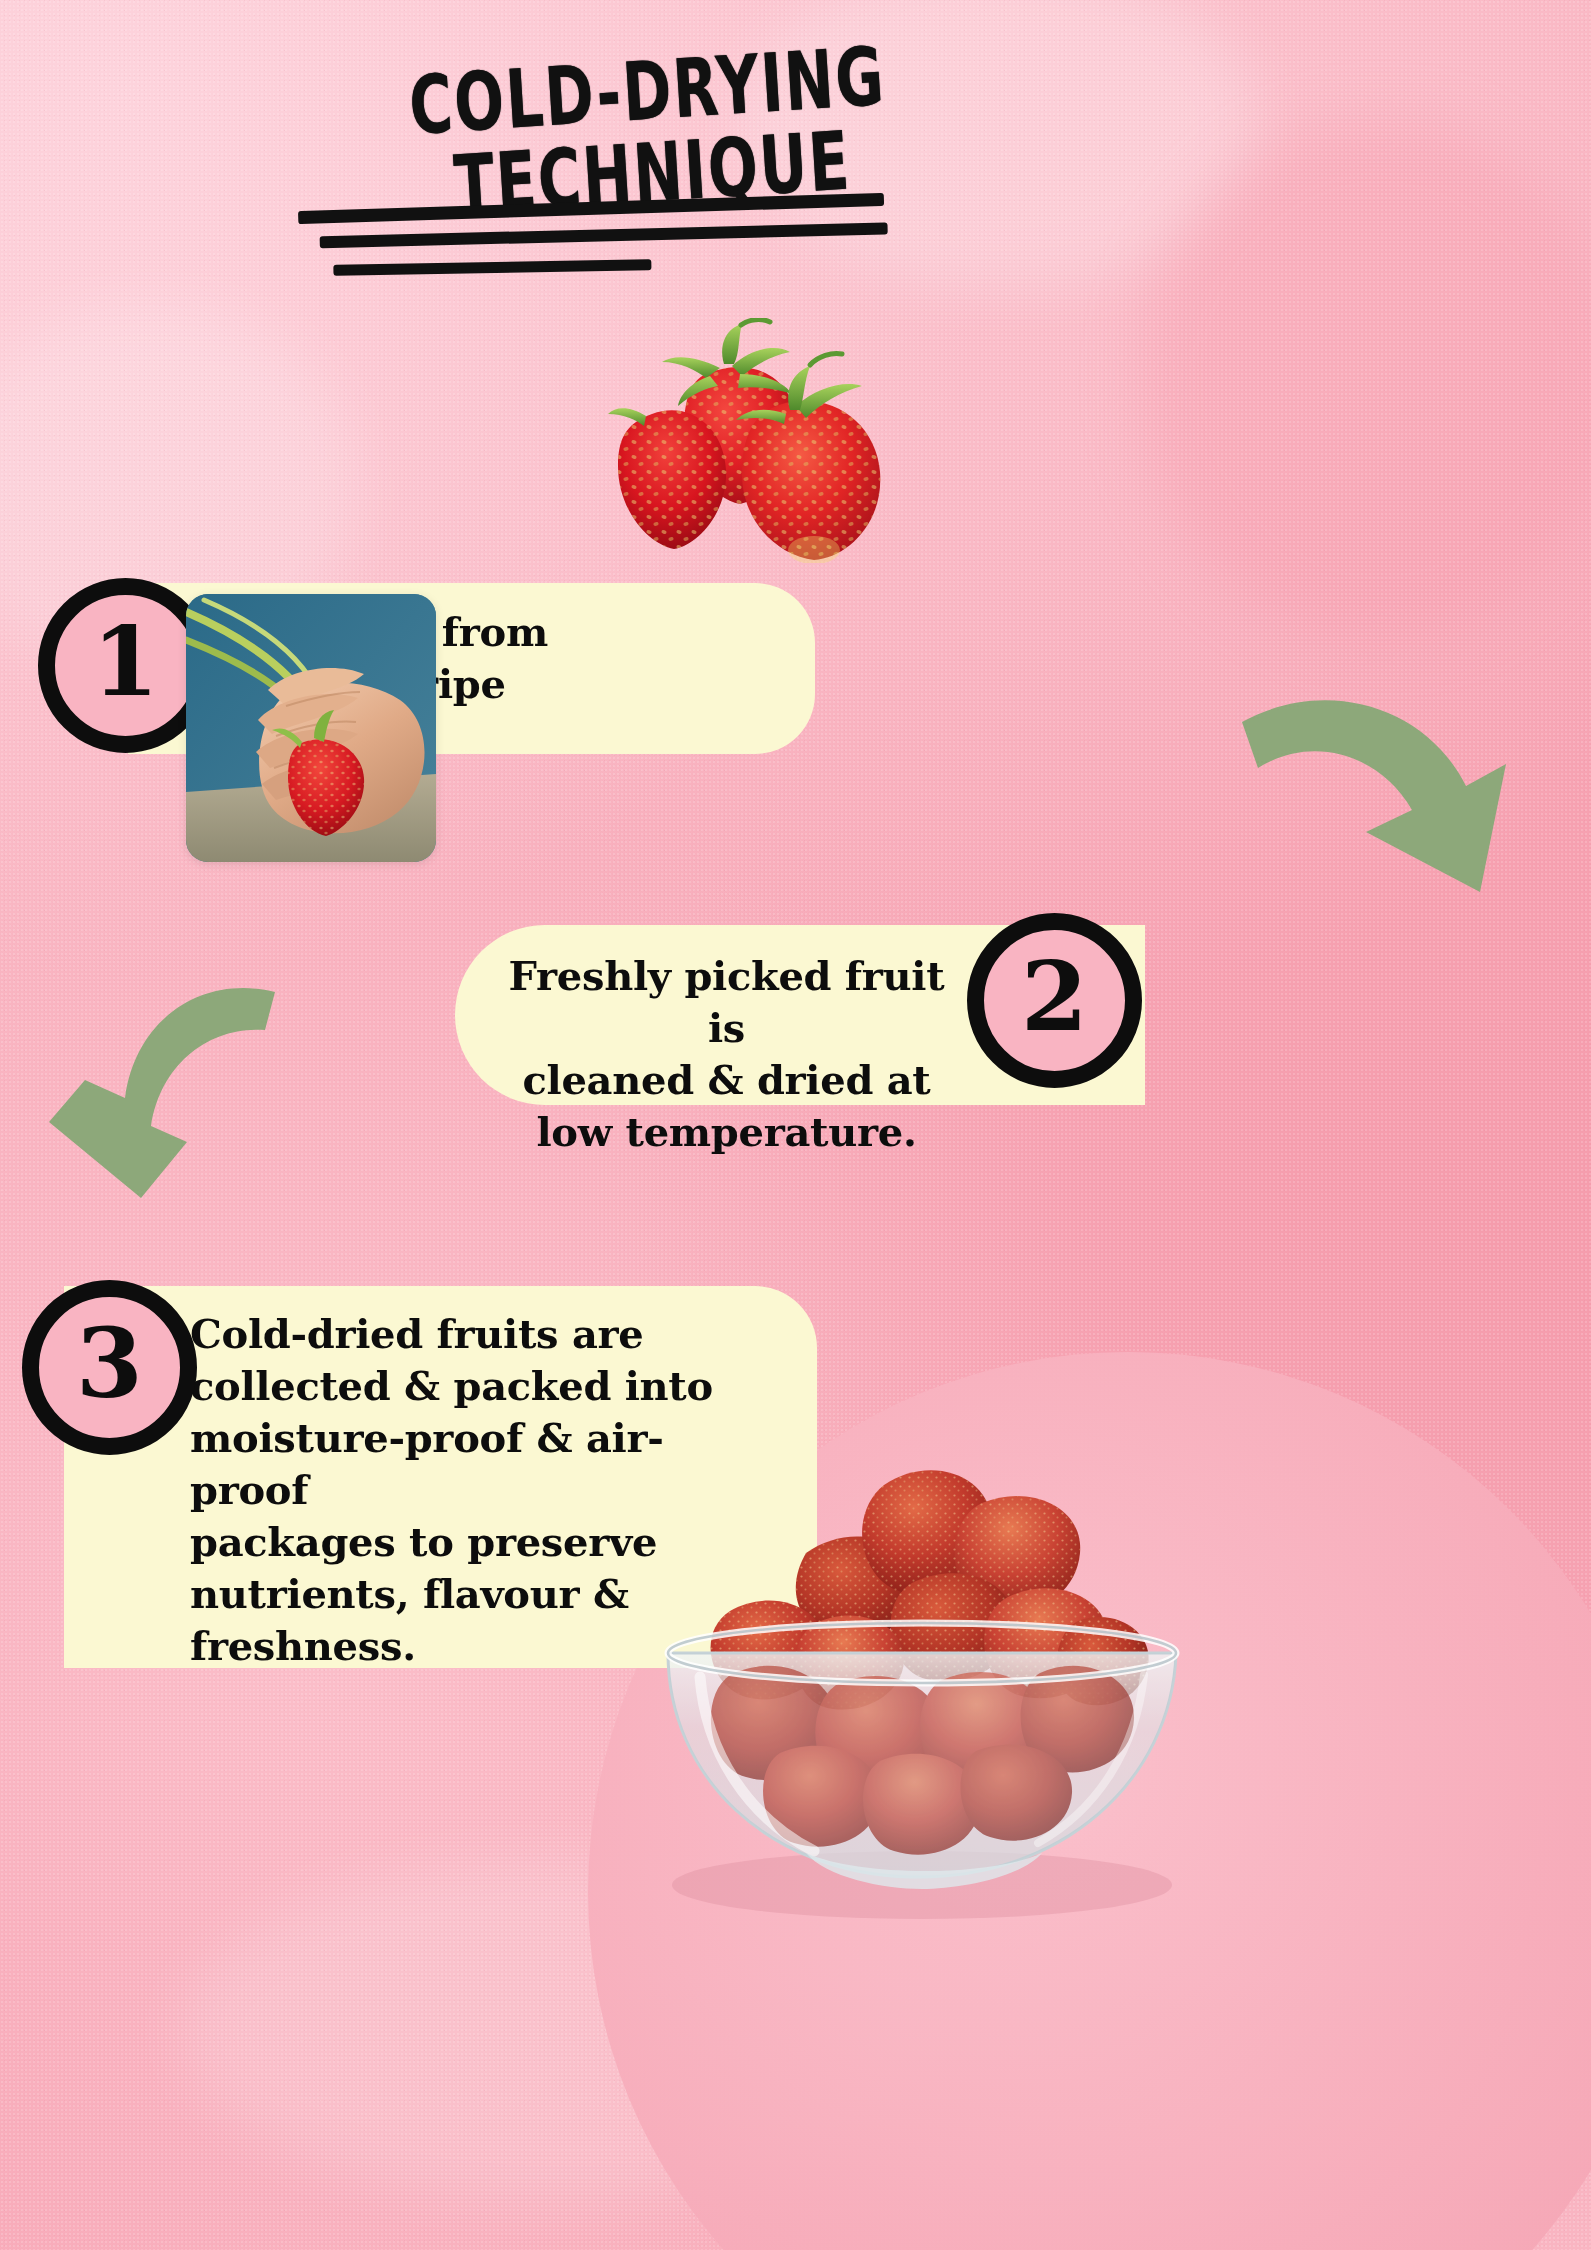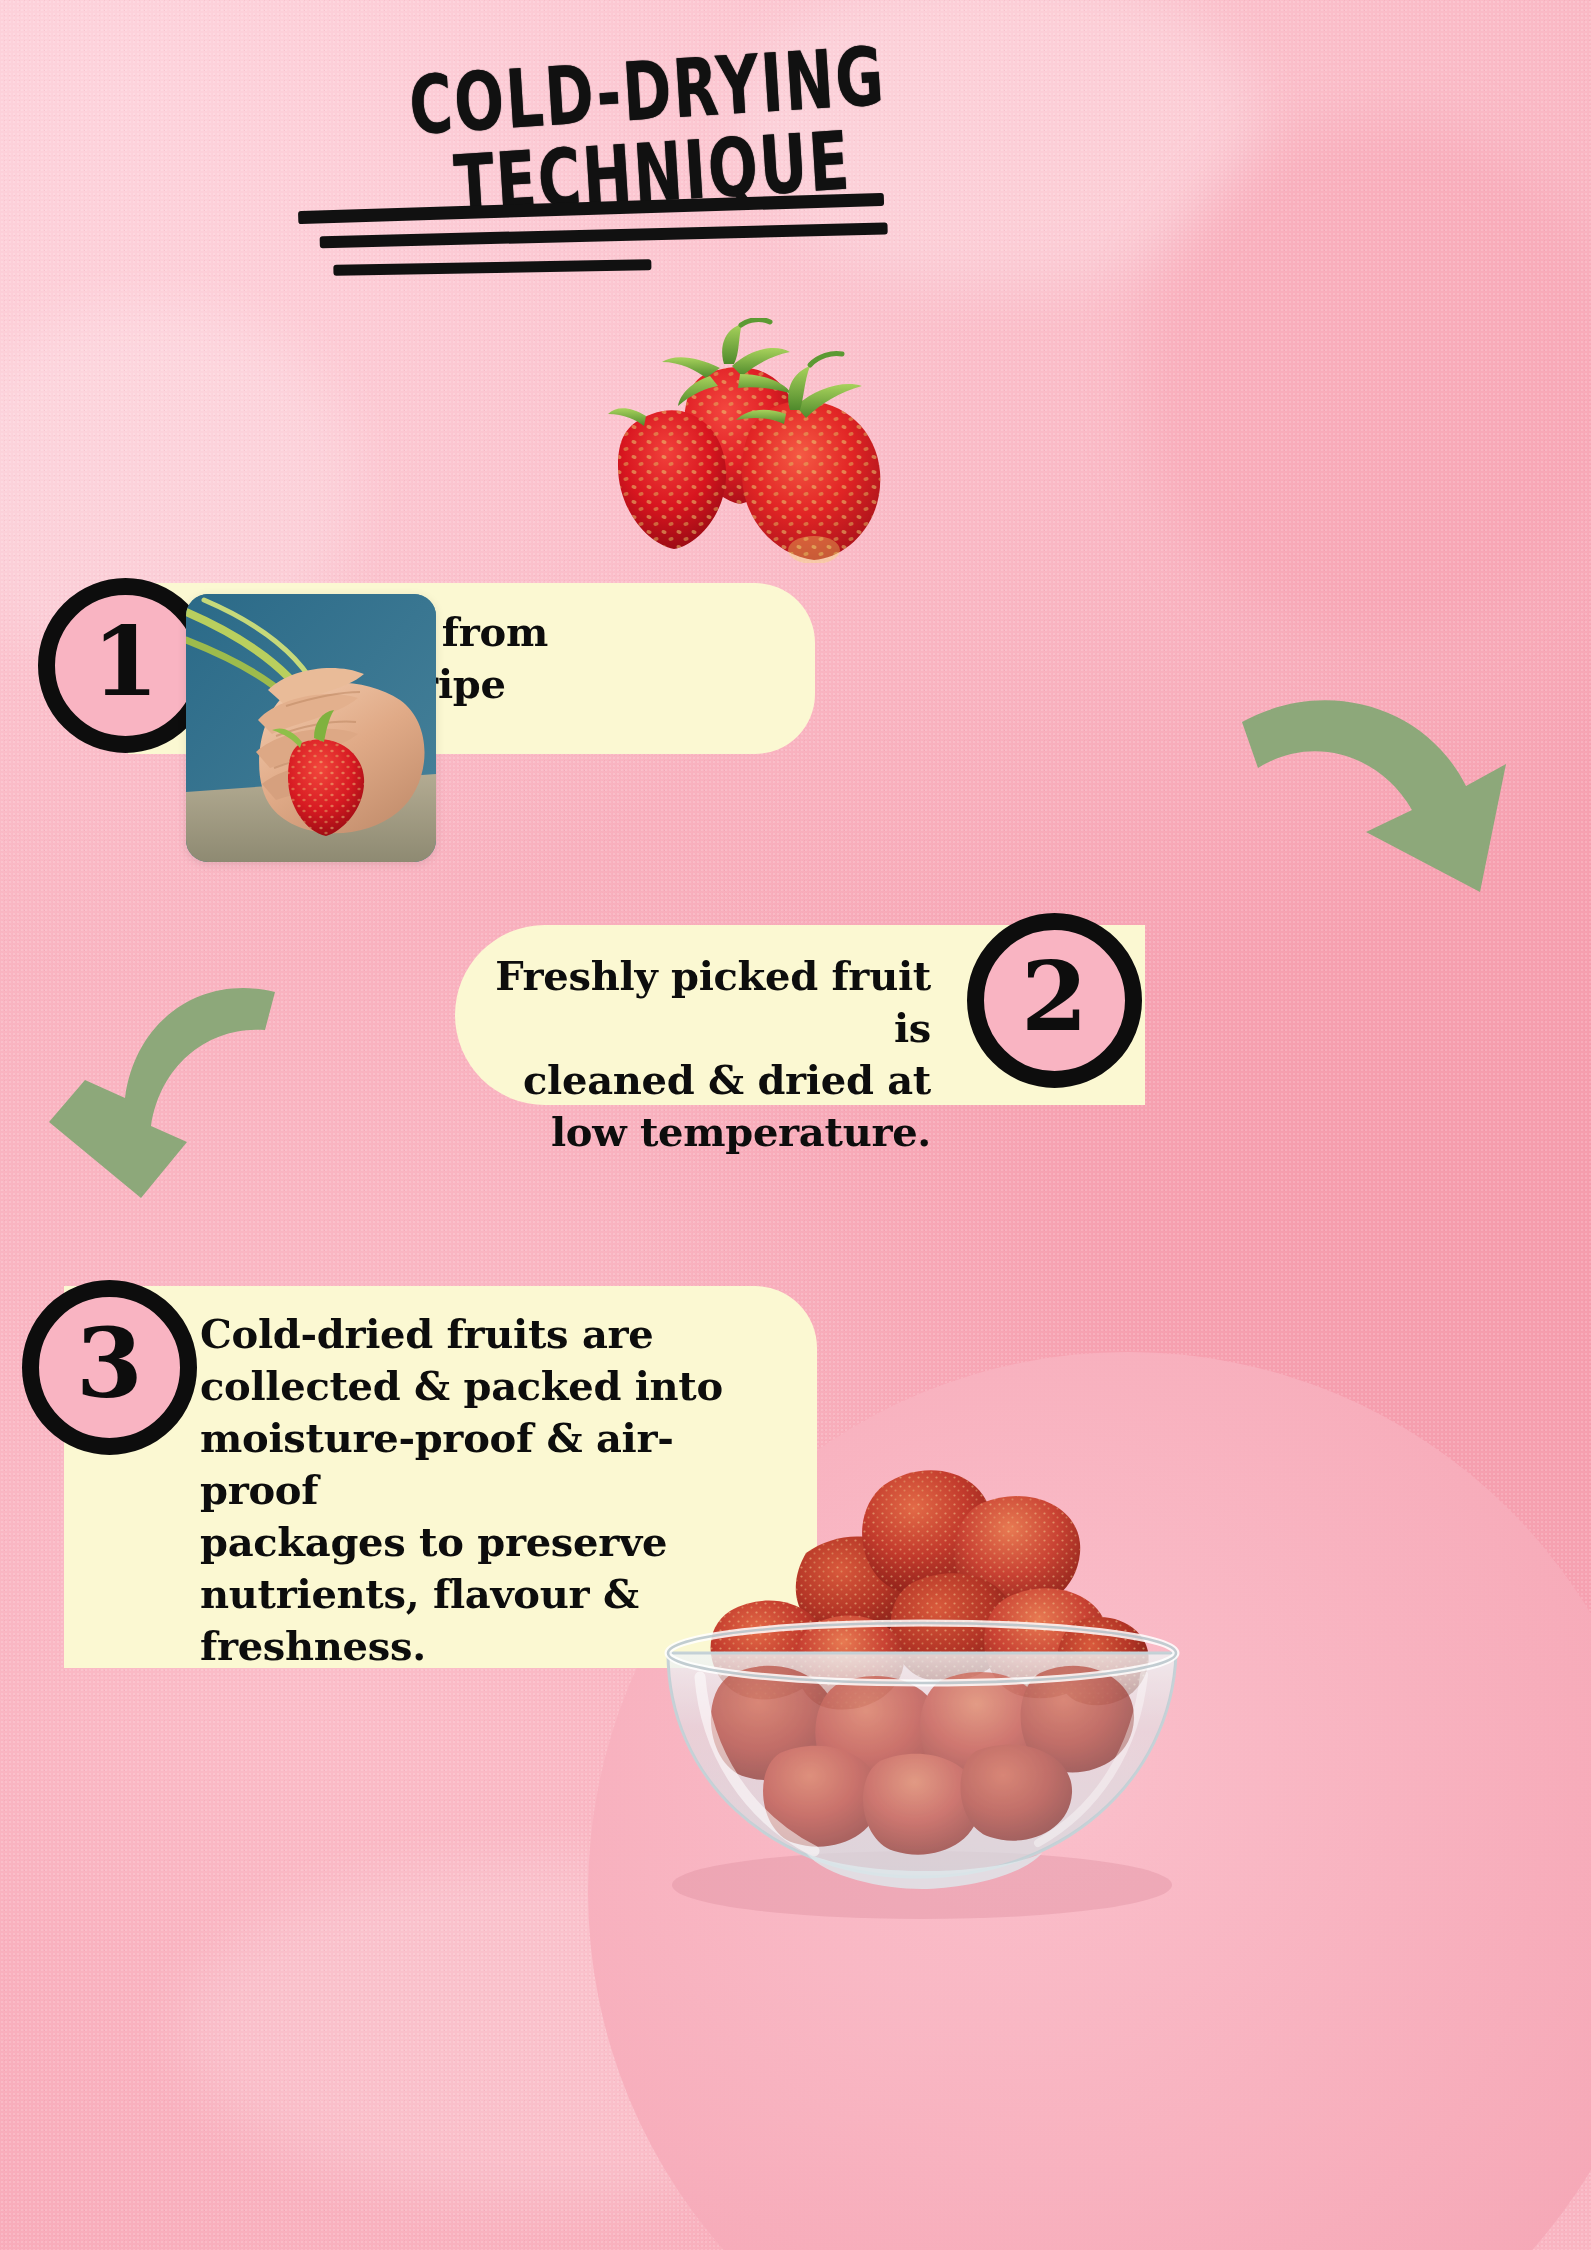--- a/index.html
+++ b/index.html
@@ -135,22 +135,22 @@
     position: absolute;
     font-family: "DejaVu Serif", serif;
     font-weight: 700;
     color: #0d0d0d;
     font-size: 40px;
     line-height: 1.30;
     letter-spacing: -.3px;
     white-space: pre-line;
   }
   .ct-1 { left: 203px; top: 606px;  width: 430px; }
-  .ct-2 { left: 476px; top: 950px;  width: 455px; text-align: right; }
-  .ct-3 { left: 200px; top: 1308px; width: 585px; }
+  .ct-2 { left: 499px; top: 950px;  width: 455px; text-align: center; }
+  .ct-3 { left: 190px; top: 1308px; width: 585px; }
 
   
   .badge {
     position: absolute;
     border-radius: 50%;
     background: #f9b4c2;
     border: 17px solid #0d0d0d;
     box-sizing: border-box;
     display: flex;
     align-items: center;

